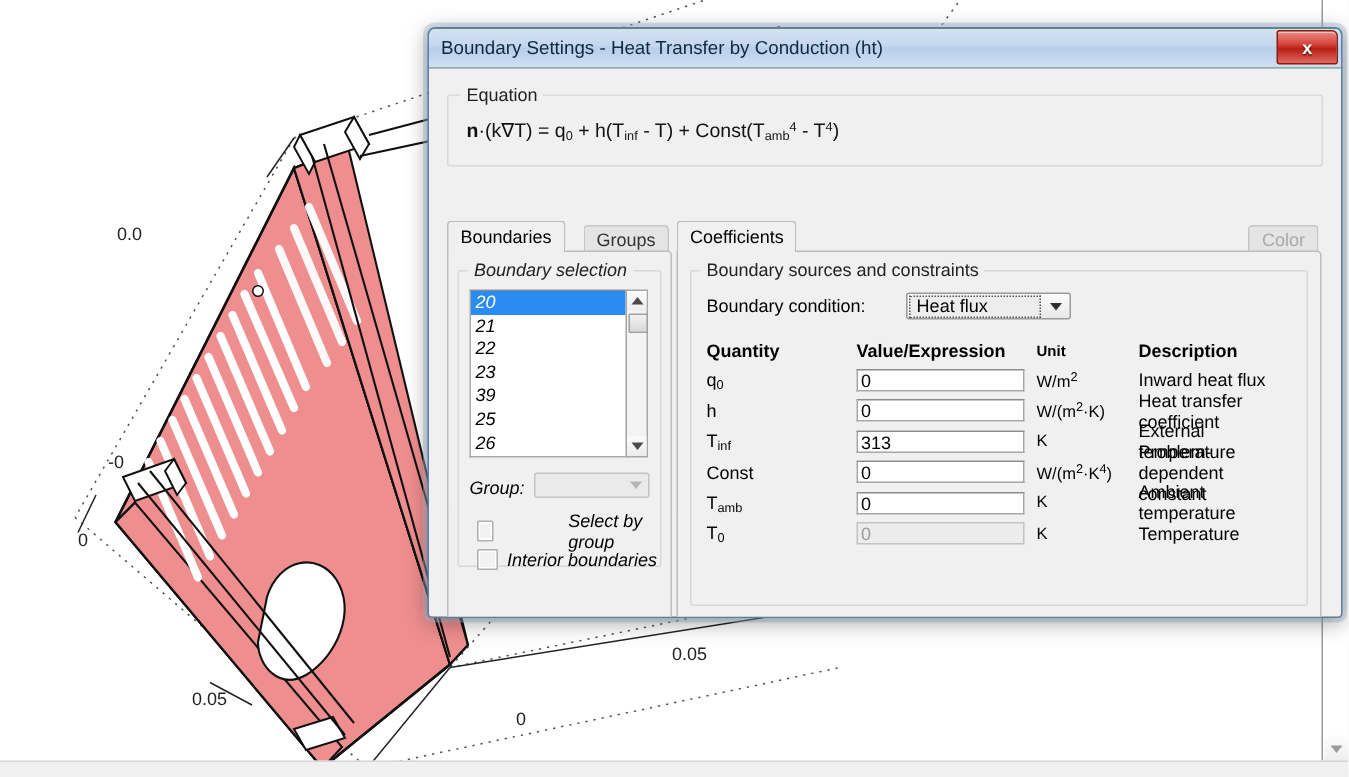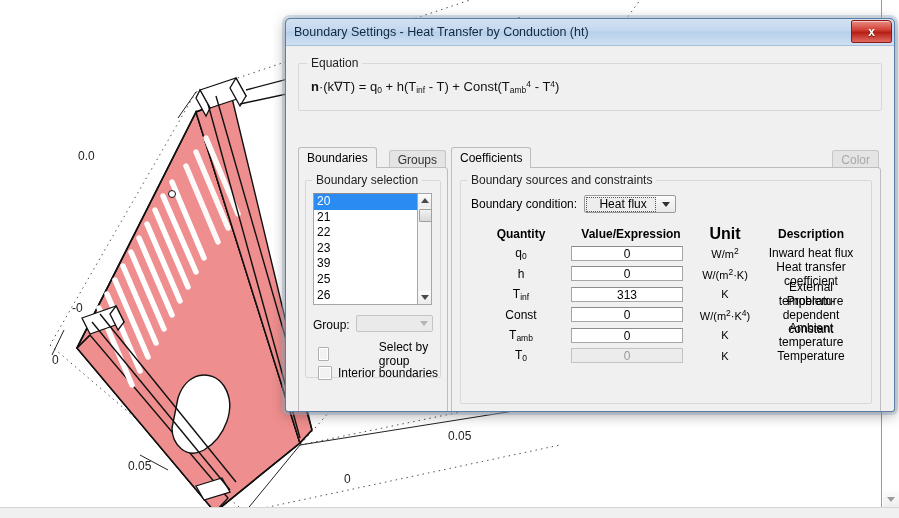--- a/index.html
+++ b/index.html
@@ -113,21 +113,21 @@
     border-color:#bdbdbd;z-index:3;
   }
   .tab.disabled{color:#a9a9a9;cursor:default;}
 
   .tabpanel{
     border:1px solid #bdbdbd;background:#f0f0f0;position:relative;
     margin-top:-1px;border-radius:0 3px 3px 3px;
   }
   #boundaries-panel{width:148px;height:246px;}
 
-  #boundary-selection-gb{left:6px;top:12px;width:134px;height:196px;position:absolute;}
+  #boundary-selection-gb{left:6px;top:12px;width:134px;height:196px;position:absolute;font-style:italic;}
   #boundary-selection-gb .gb-title{left:6px;}
 
   #boundary-list{
     position:absolute;left:7px;top:12px;width:104px;height:110px;
     background:#fff;border:1px solid #a6a6a6;border-top-color:#8c8c8c;
     overflow:hidden;font-size:12px;
   }
   .list-item{height:15.6px;line-height:15.6px;padding-left:3px;color:#000;cursor:pointer;}
   .list-item.selected{background:#2a8bf2;color:#fff;}
 
@@ -157,49 +157,49 @@
   .checkrow{position:absolute;left:12px;display:flex;align-items:center;font-size:12px;}
   #select-by-group-row{top:159px;gap:44px;}
   #interior-boundaries-row{top:185px;}
   .checkbox{
     width:12px;height:12px;background:#f2f2f2;border:1px solid #b0b0b0;
     border-radius:1px;margin-right:6px;box-shadow:inset 0 0 0 1px #fff;cursor:pointer;
   }
 
   
   #right-tabs{position:absolute;left:165px;top:102px;width:430px;}
-  #coefficients-panel{width:428px;height:246px;text-align:center;}
+  #coefficients-panel{width:428px;height:246px;}
 
   #sources-gb{left:8px;top:12px;width:410px;height:222px;position:absolute;}
   #sources-gb .gb-title{left:6px;}
 
   #bc-row{position:absolute;left:10px;top:14px;display:flex;align-items:center;}
   #bc-label{font-size:12px;margin-right:7px;}
   #bc-combo{
-    width:92px;height:18px;background:linear-gradient(to bottom,#fbfbfb,#e9e9e9);
+    width:110px;height:18px;background:linear-gradient(to bottom,#fbfbfb,#e9e9e9);
     border:1px solid #9a9a9a;border-radius:2px;display:flex;align-items:center;
-    box-sizing:border-box;cursor:pointer;
+    box-sizing:border-box;cursor:pointer;margin-left:20px;
   }
   #bc-value{
     flex:1;padding-left:4px;font-size:12px;color:#000;
     border:1px dotted #555;margin:1px;height:13px;line-height:13px;
     background:#ededed;overflow:hidden;white-space:nowrap;
   }
   #bc-caret{width:18px;display:flex;align-items:center;justify-content:center;}
   #bc-caret .caret{width:0;height:0;border-left:4px solid transparent;border-right:4px solid transparent;border-top:5px solid #303030;}
 
   
   #coef-table{position:absolute;left:10px;top:44px;width:392px;}
   .coef-head{display:flex;font-weight:bold;font-size:12px;height:18px;align-items:center;}
   .coef-row{display:flex;height:20.5px;align-items:center;font-size:12px;}
   .c-qty{width:100px;}
   .c-val{width:120px;}
   .c-unit{width:68px;font-size:11px;}
   .c-desc{flex:1;}
-  .coef-head .c-unit{font-size:16px;}
+  .coef-head .c-unit{font-size:10px;}
   .txtfield{
     width:112px;height:15px;background:#fff;border:1px solid #a6a6a6;
     border-top-color:#8c8c8c;box-sizing:border-box;
     font-family:"Liberation Sans", sans-serif;font-size:12px;color:#000;
     padding:0 2px;line-height:15px;
   }
   .txtfield.disabled{background:#ececec;color:#9a9a9a;border-color:#c3c3c3;}
 
   
   #button-row{

